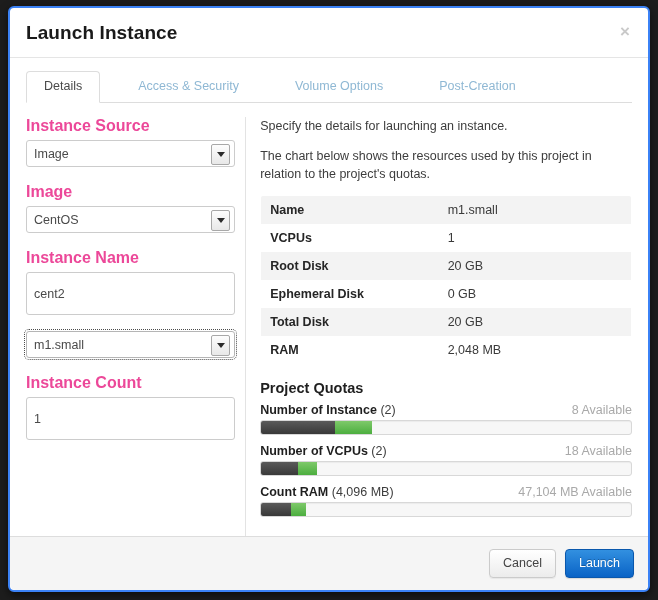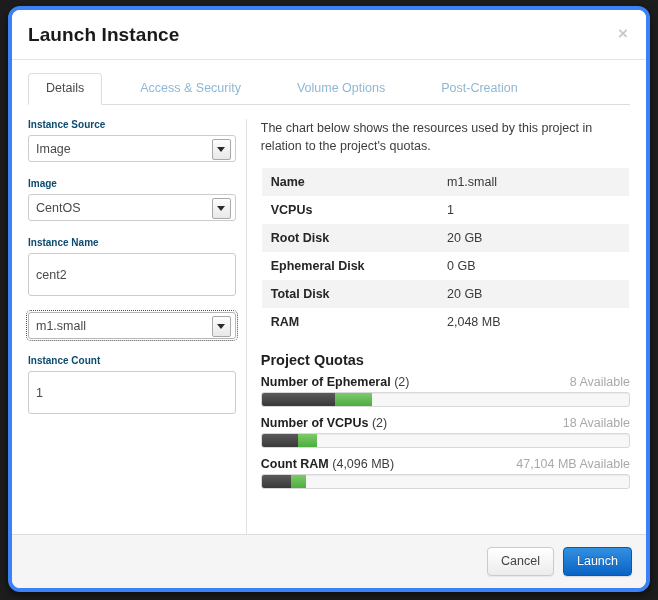--- a/index.html
+++ b/index.html
@@ -12,22 +12,22 @@
     font-family: "Liberation Sans", sans-serif;
   }
 
   #modal {
     position: absolute;
     left: 8px;
     top: 6px;
     width: 642px;
     height: 586px;
     background: #ffffff;
-    border: 4px solid #3b82f6;
-    border-radius: 12px;
+    border: 2px solid #3b82f6;
+    border-radius: 6px;
     box-shadow: 0 3px 9px rgba(0,0,0,0.6);
     box-sizing: border-box;
     overflow: hidden;
     display: flex;
     flex-direction: column;
   }
 
   
   .modal-header {
     position: relative;
@@ -113,23 +113,23 @@
     padding: 0 10px 0 16px;
     border-right: 1px solid #e3e3e3;
   }
   .col-right {
     flex: 1 1 auto;
     box-sizing: border-box;
     padding: 0 16px 0 14px;
   }
 
   .form-label {
-    font-size: 10px;
+    font-size: 16px;
     font-weight: bold;
-    color: #0c4a6e;
+    color: #ec4899;
     margin: 0 0 5px 0;
     display: block;
   }
   .form-group { margin-bottom: 16px; }
 
   .txt-input {
     width: 100%;
     height: 43px;
     box-sizing: border-box;
     border: 1px solid #cccccc;
@@ -361,20 +361,21 @@
 
       <div class="form-group">
         <label class="form-label">Instance Count</label>
         <input class="txt-input" type="text" value="1" style="">
       </div>
 
     </div>
 
     <div class="col-right">
 
+      <p class="help-p">Specify the details for launching an instance.</p>
       <p class="help-p">The chart below shows the resources used by this project in relation to the project's quotas.</p>
 
 
       <table class="flavor-table">
         <tbody>
             <tr>
           <td class="k">Name</td>
           <td>m1.small</td>
         </tr>
         <tr>
@@ -398,21 +399,21 @@
           <td>2,048 MB</td>
         </tr>
       </tbody>
         </table>
 
       <div class="section-title">Project Quotas</div>
 
       <div class="quota-block">
         <div class="quota-head">
           <span class="quota-name">
-            <span>Number of Ephemeral</span>
+            <span>Number of Instance</span>
             <span class="count">(2)</span>
           </span>
           <span class="quota-avail">8 Available</span>
         </div>
         <div class="progress">
           <div class="bar-used" style="width: 20%;"></div>
           <div class="bar-add" style="width: 10%;"></div>
         </div>
       </div>
 

